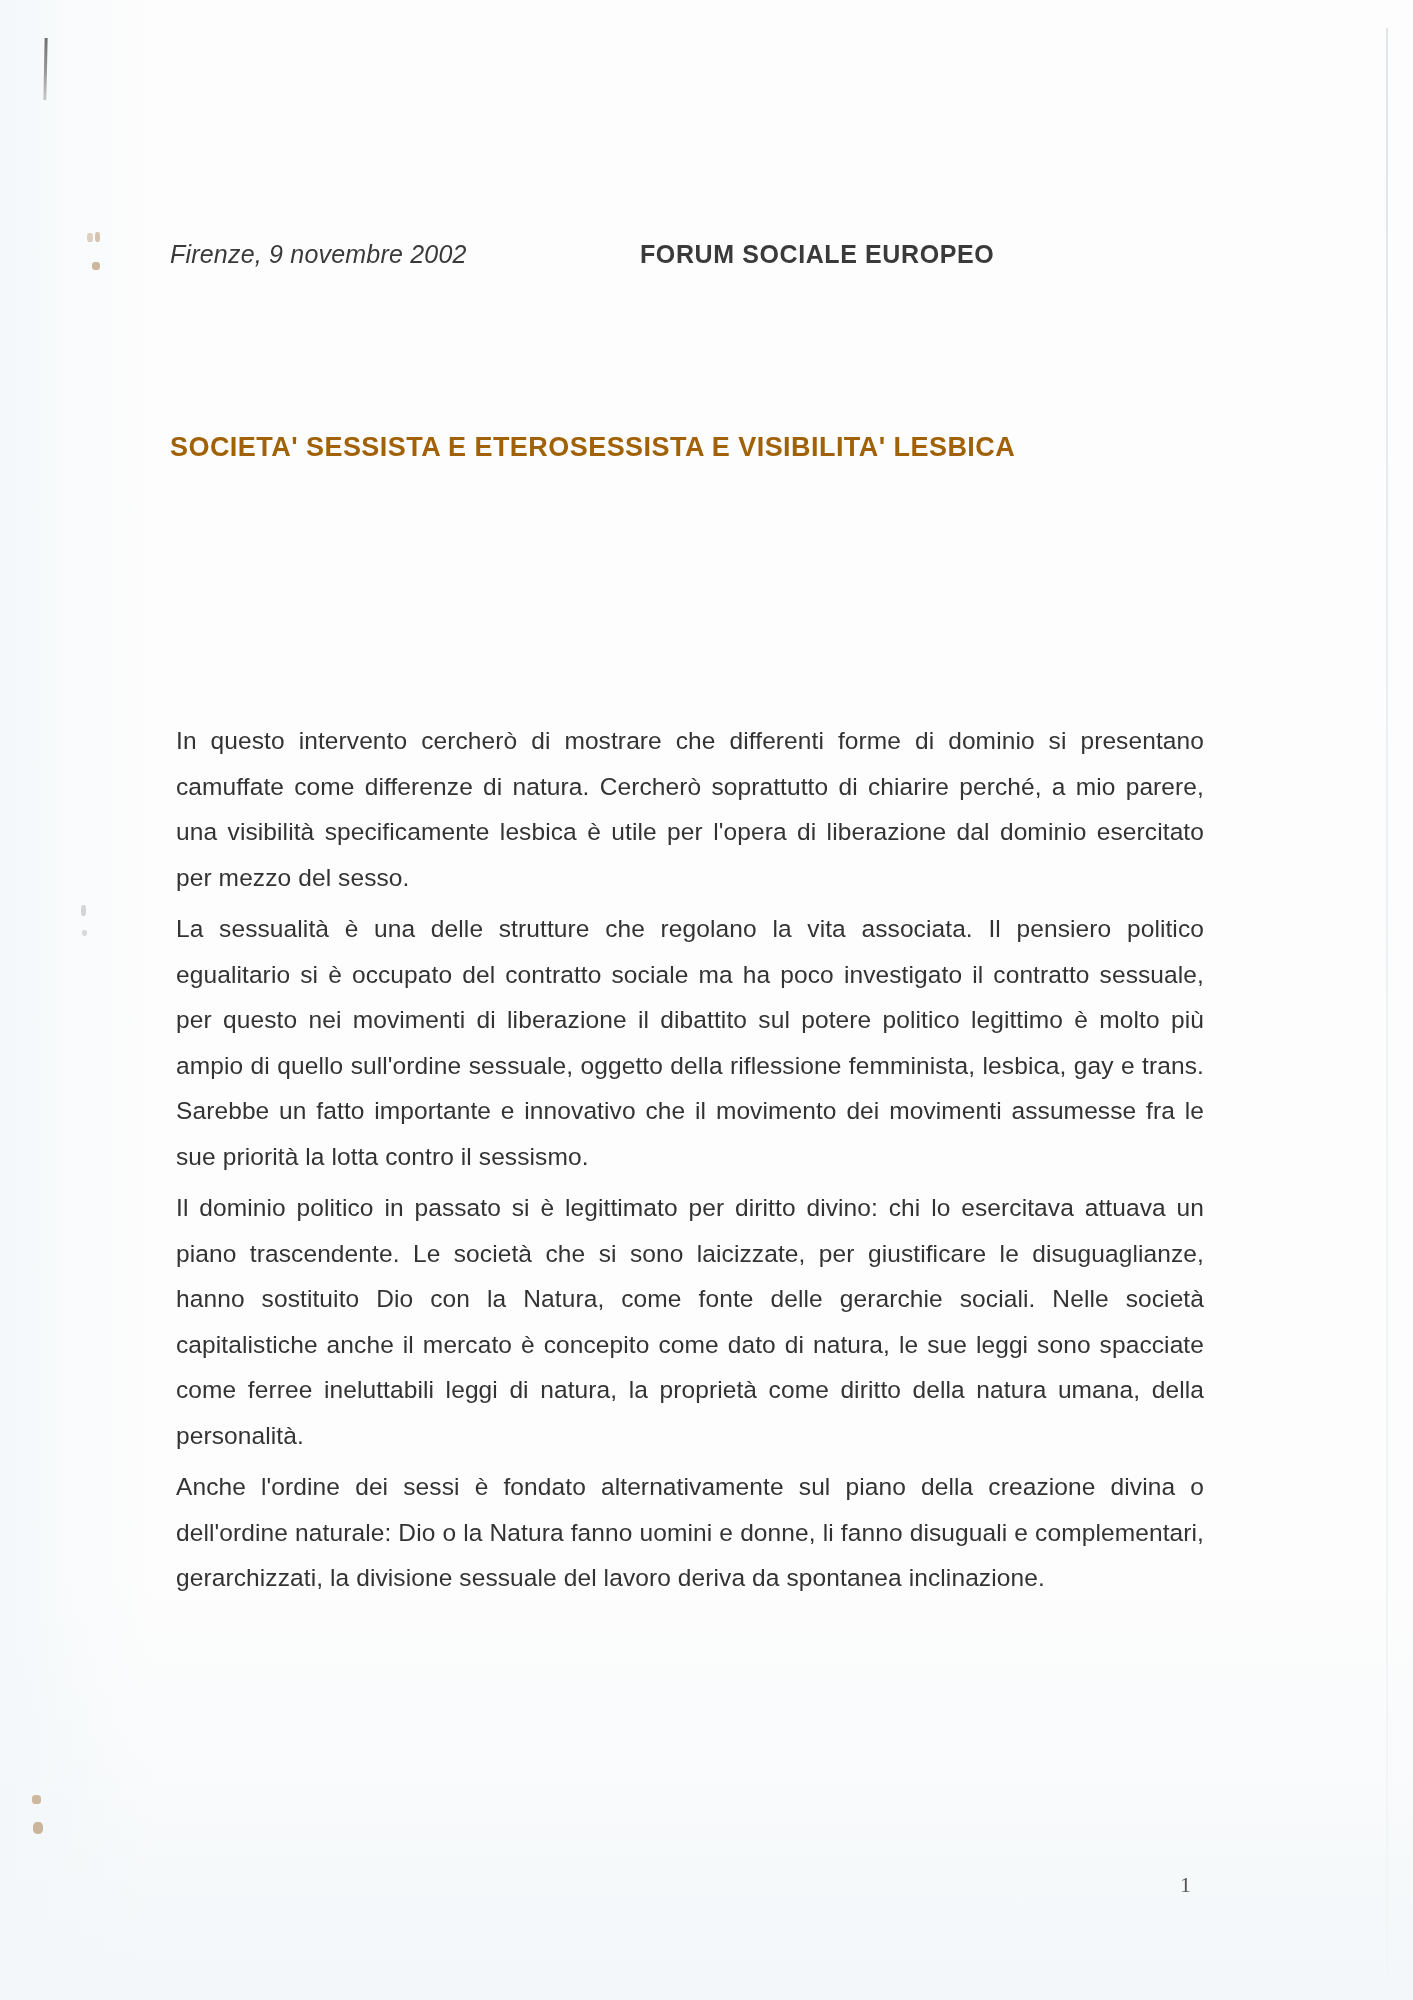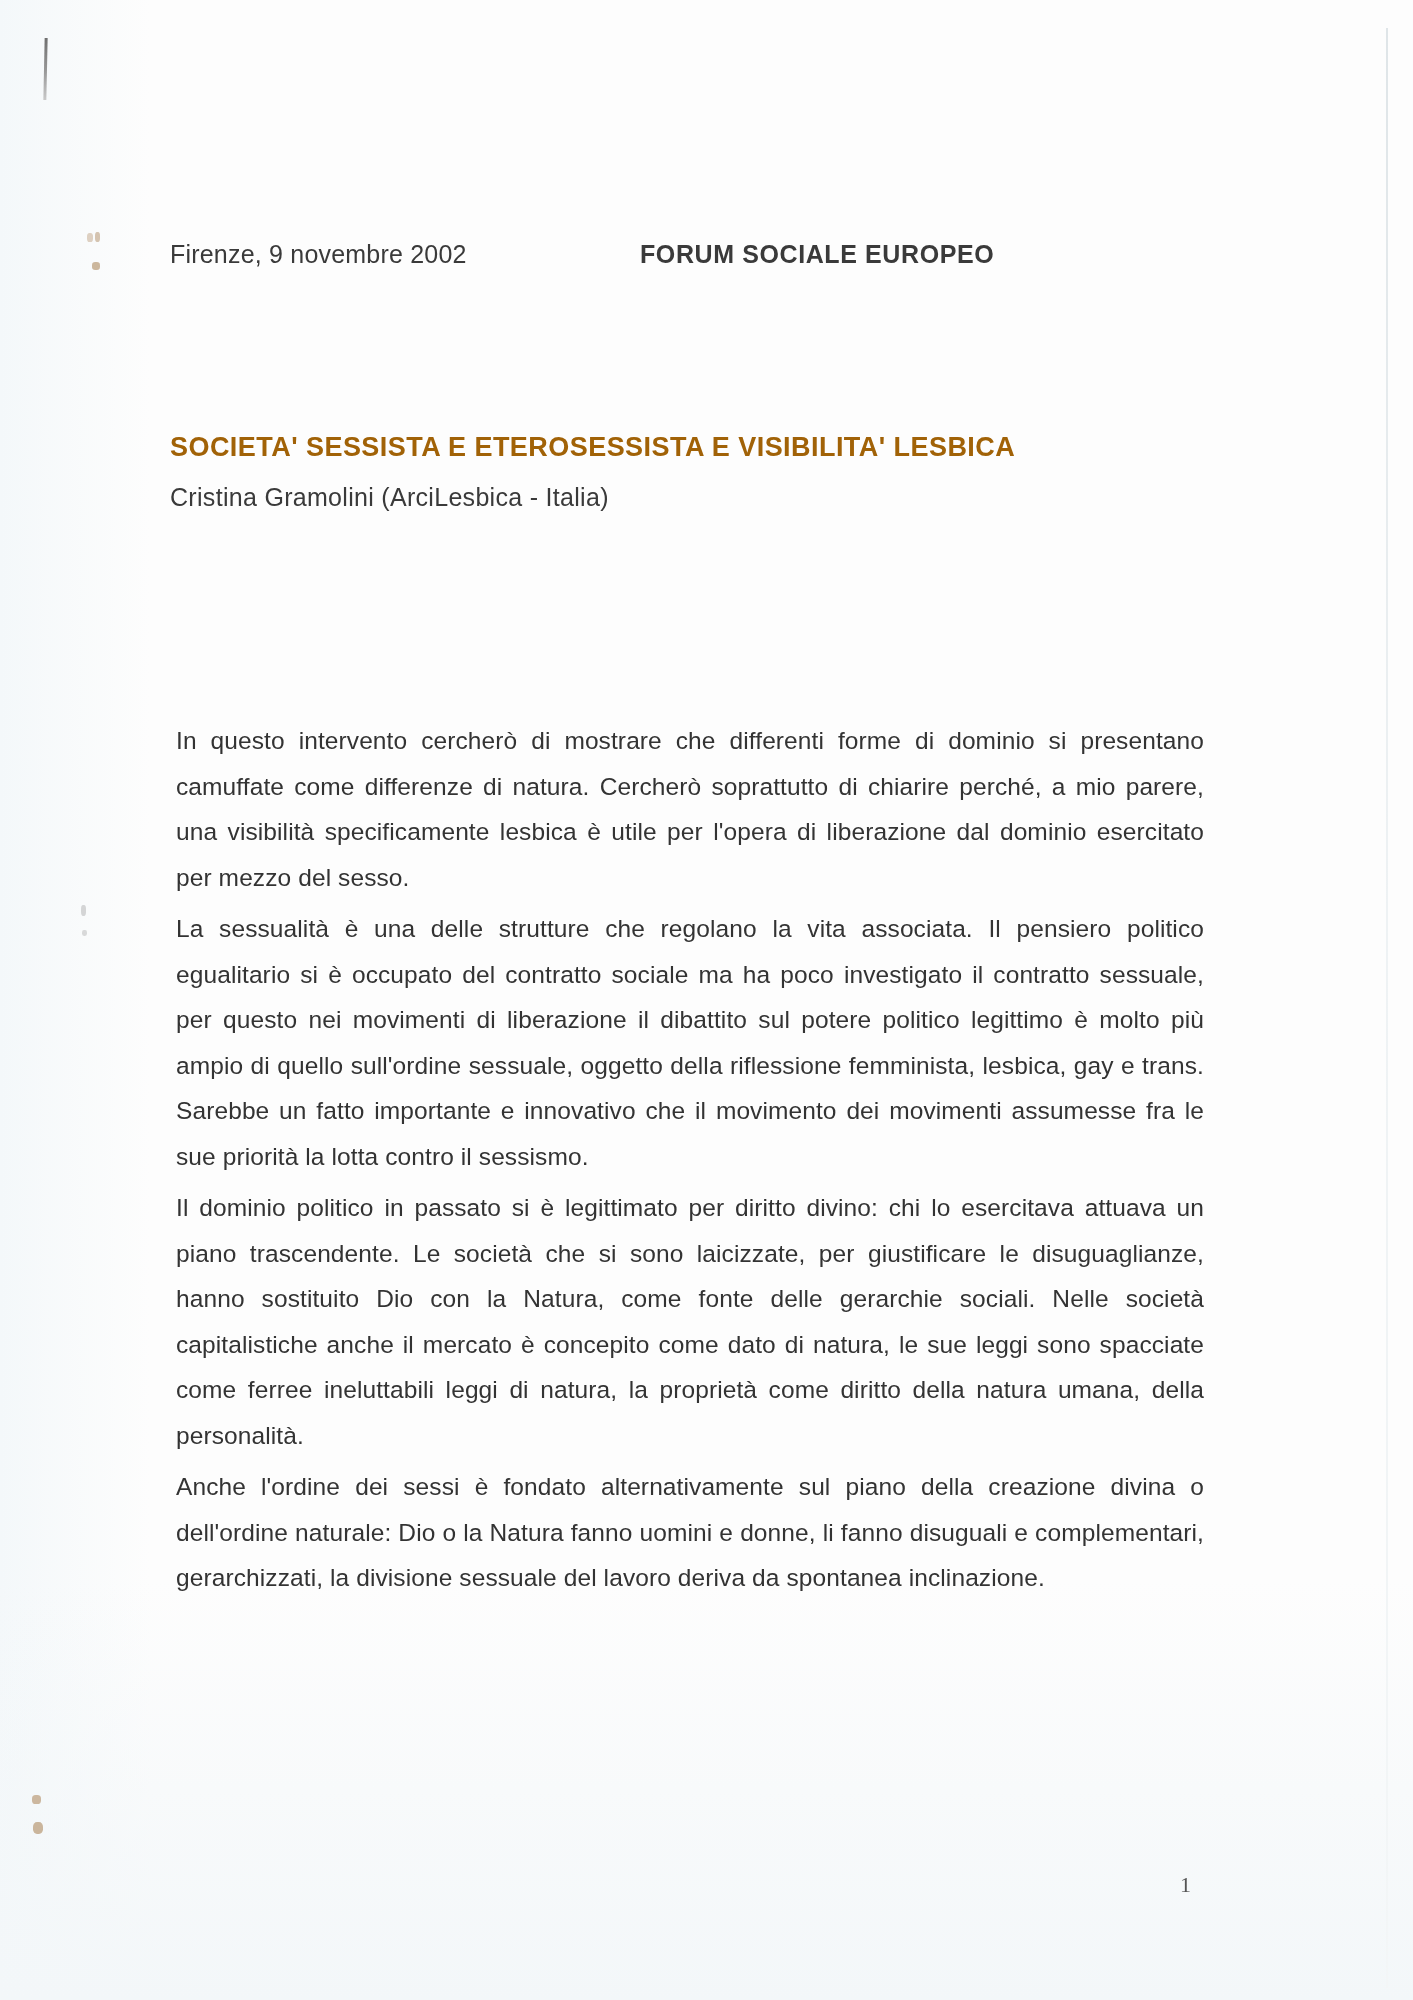--- a/index.html
+++ b/index.html
@@ -74,20 +74,21 @@
     width: 1040px;
     display: flex;
     justify-content: flex-start;
     font-size: 25px;
     letter-spacing: .2px;
     color: #3a3a3a;
   }
   .header-date {
     width: 470px;
     flex: 0 0 auto;
+    font-style: italic;
   }
   .header-title {
     flex: 0 0 auto;
     letter-spacing: .6px;
     font-weight: bold;
   }
   .doc-title {
     position: absolute;
     left: 170px;
     top: 432px;
@@ -150,21 +151,20 @@
 
   <div class="doc">
 
     <div class="header-row">
       <span class="header-date">Firenze, 9 novembre 2002</span>
       <span class="header-title">FORUM SOCIALE EUROPEO</span>
     </div>
 
     <div class="doc-title">SOCIETA' SESSISTA E ETEROSESSISTA E VISIBILITA' LESBICA</div>
 
-    <div class="doc-author">Cristina Gramolini (ArciLesbica - Italia)</div>
 
     <div class="body-block">
       <p>In questo intervento cercherò di mostrare che differenti forme di dominio si presentano camuffate come differenze di natura. Cercherò soprattutto di chiarire perché, a mio parere, una visibilità specificamente lesbica è utile per l'opera di liberazione dal dominio esercitato per mezzo del sesso.</p>
       <p>La sessualità è una delle strutture che regolano la vita associata. Il pensiero politico egualitario si è occupato del contratto sociale ma ha poco investigato il contratto sessuale, per questo nei movimenti di liberazione il dibattito sul potere politico legittimo è molto più ampio di quello sull'ordine sessuale, oggetto della riflessione femminista, lesbica, gay e trans. Sarebbe un fatto importante e innovativo che il movimento dei movimenti assumesse fra le sue priorità la lotta contro il sessismo.</p>
       <p>Il dominio politico in passato si è legittimato per diritto divino: chi lo esercitava attuava un piano trascendente. Le società che si sono laicizzate, per giustificare le disuguaglianze, hanno sostituito Dio con la Natura, come fonte delle gerarchie sociali. Nelle società capitalistiche anche il mercato è concepito come dato di natura, le sue leggi sono spacciate come ferree ineluttabili leggi di natura, la proprietà come diritto della natura umana, della personalità.</p>
       <p>Anche l'ordine dei sessi è fondato alternativamente sul piano della creazione divina o dell'ordine naturale: Dio o la Natura fanno uomini e donne, li fanno disuguali e complementari, gerarchizzati, la divisione sessuale del lavoro deriva da spontanea inclinazione.</p>
     </div>
 
     <div class="page-number">1</div>
 

